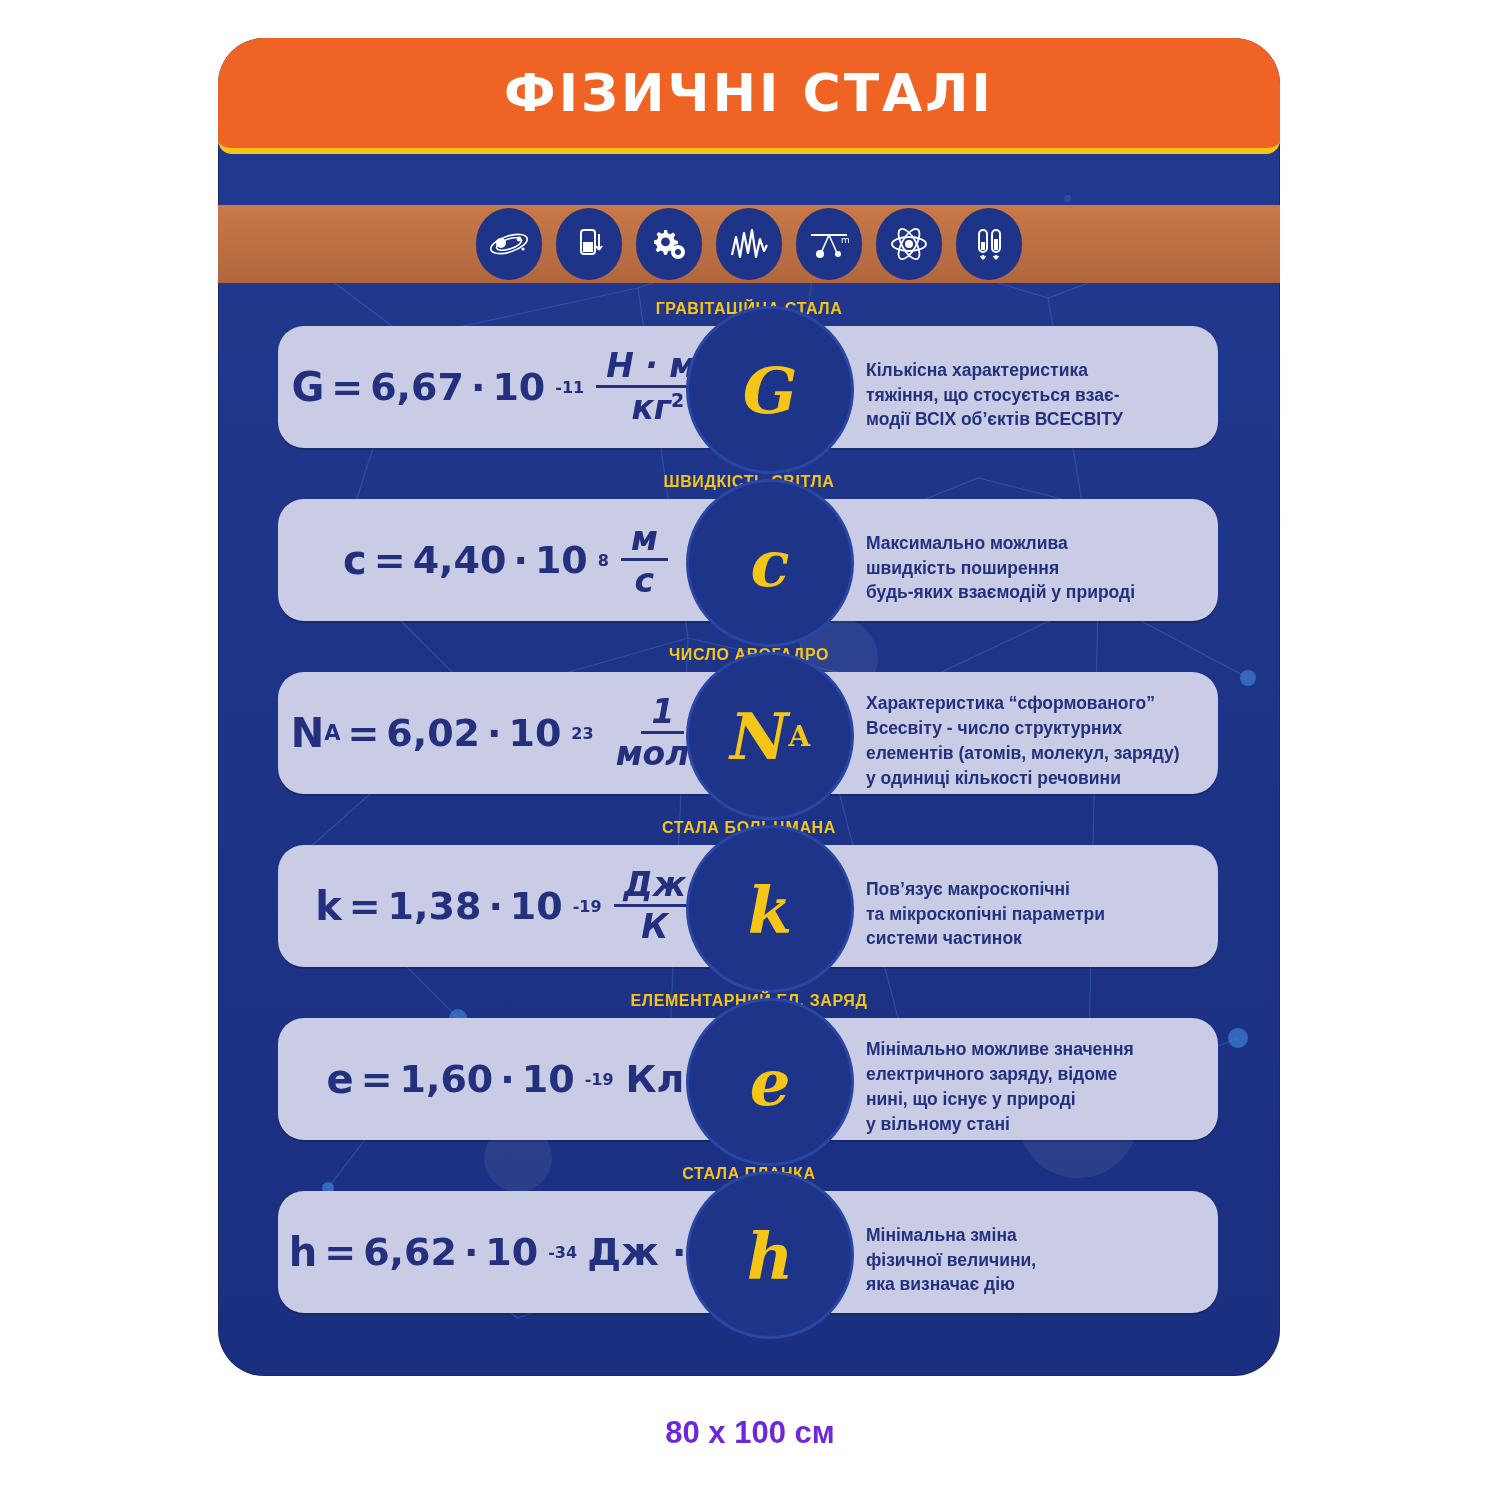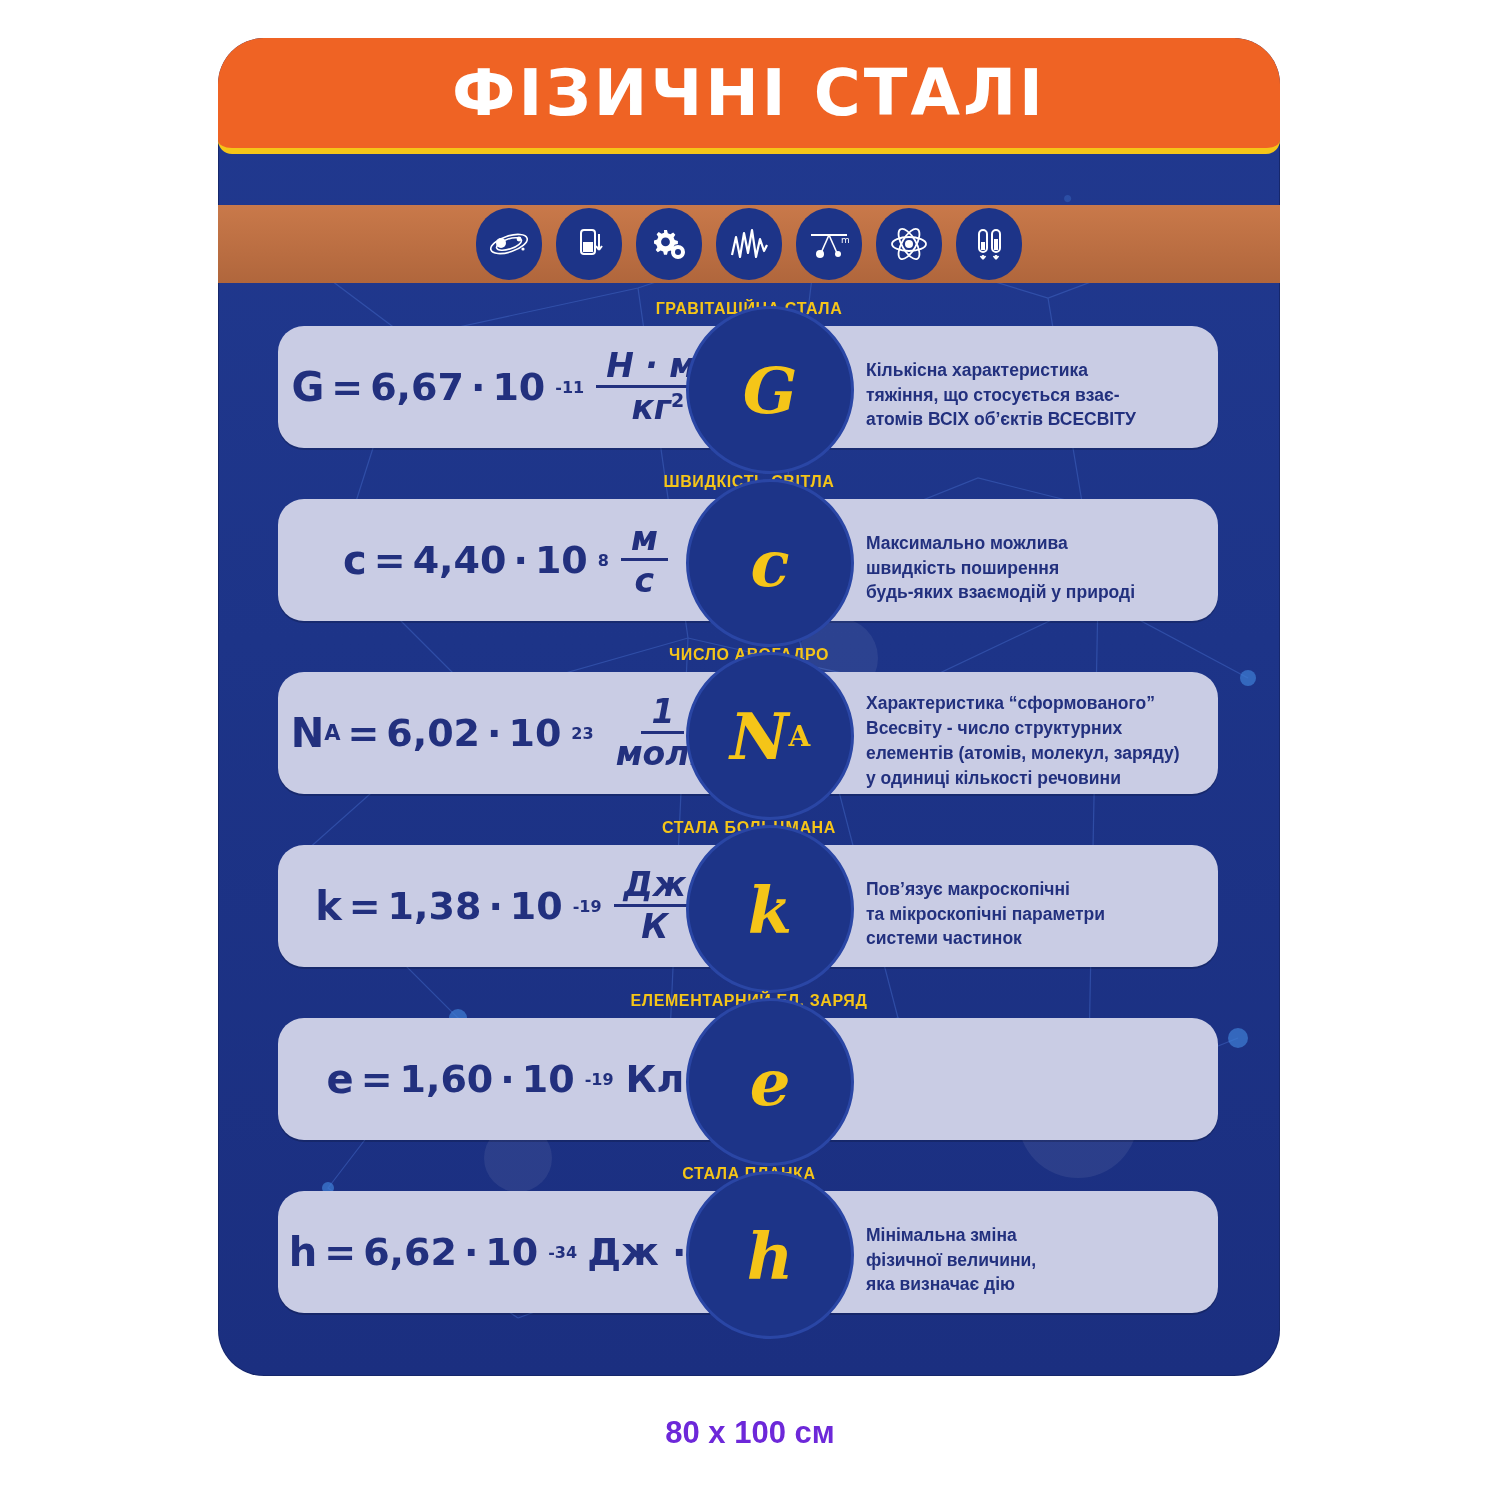--- a/index.html
+++ b/index.html
@@ -57,21 +57,21 @@
     border-bottom: 6px solid #f5c518;
     border-bottom-left-radius: 14px;
     border-bottom-right-radius: 14px;
     display: flex;
     align-items: center;
     justify-content: center;
   }
   .title-bar h1 {
     margin: 0;
     color: #ffffff;
-    font-size: 64px;
+    font-size: 52px;
     font-weight: bold;
     letter-spacing: 3px;
     font-family: "DejaVu Sans", sans-serif;
     line-height: 1;
   }
 
   
   .icon-strip {
     position: absolute;
     left: 0;
@@ -355,21 +355,21 @@
             <span class="den"><span>кг</span><span class="sup2">2</span></span>
           </span>
         </div>
         <div class="circle">
           <span>G</span>
             <span class="csub"></span>
         </div>
         <div class="desc">
           <span>Кількісна характеристика</span>
           <span>тяжіння, що стосується взає-</span>
-          <span>атомів ВСІХ об’єктів ВСЕСВІТУ</span>
+          <span>модії ВСІХ об’єктів ВСЕСВІТУ</span>
         </div>
       </div>
 
       <div class="row">
         <div class="row-label">ШВИДКІСТЬ СВІТЛА</div>
         <div class="panel"></div>
         <div class="formula">
           <span class="sym">c</span>
           <span class="mid">=</span>
           <span>4,40</span>
@@ -452,20 +452,26 @@
           <span class="mid">=</span>
           <span>1,60</span>
           <span class="mid">·</span>
           <span>10</span>
           <span class="exp">-19</span>
           <span style="margin-left:12px">Кл</span>
         </div>
         <div class="circle">
           <span>e</span>
         </div>
+        <div class="desc">
+          <span>Мінімально можливе значення</span>
+          <span>електричного заряду, відоме</span>
+          <span>нині, що існує у природі</span>
+          <span>у вільному стані</span>
+        </div>
       </div>
 
       <div class="row">
         <div class="row-label">СТАЛА  ПЛАНКА</div>
         <div class="panel"></div>
         <div class="formula">
           <span class="sym">h</span>
           <span class="mid">=</span>
           <span>6,62</span>
           <span class="mid">·</span>

